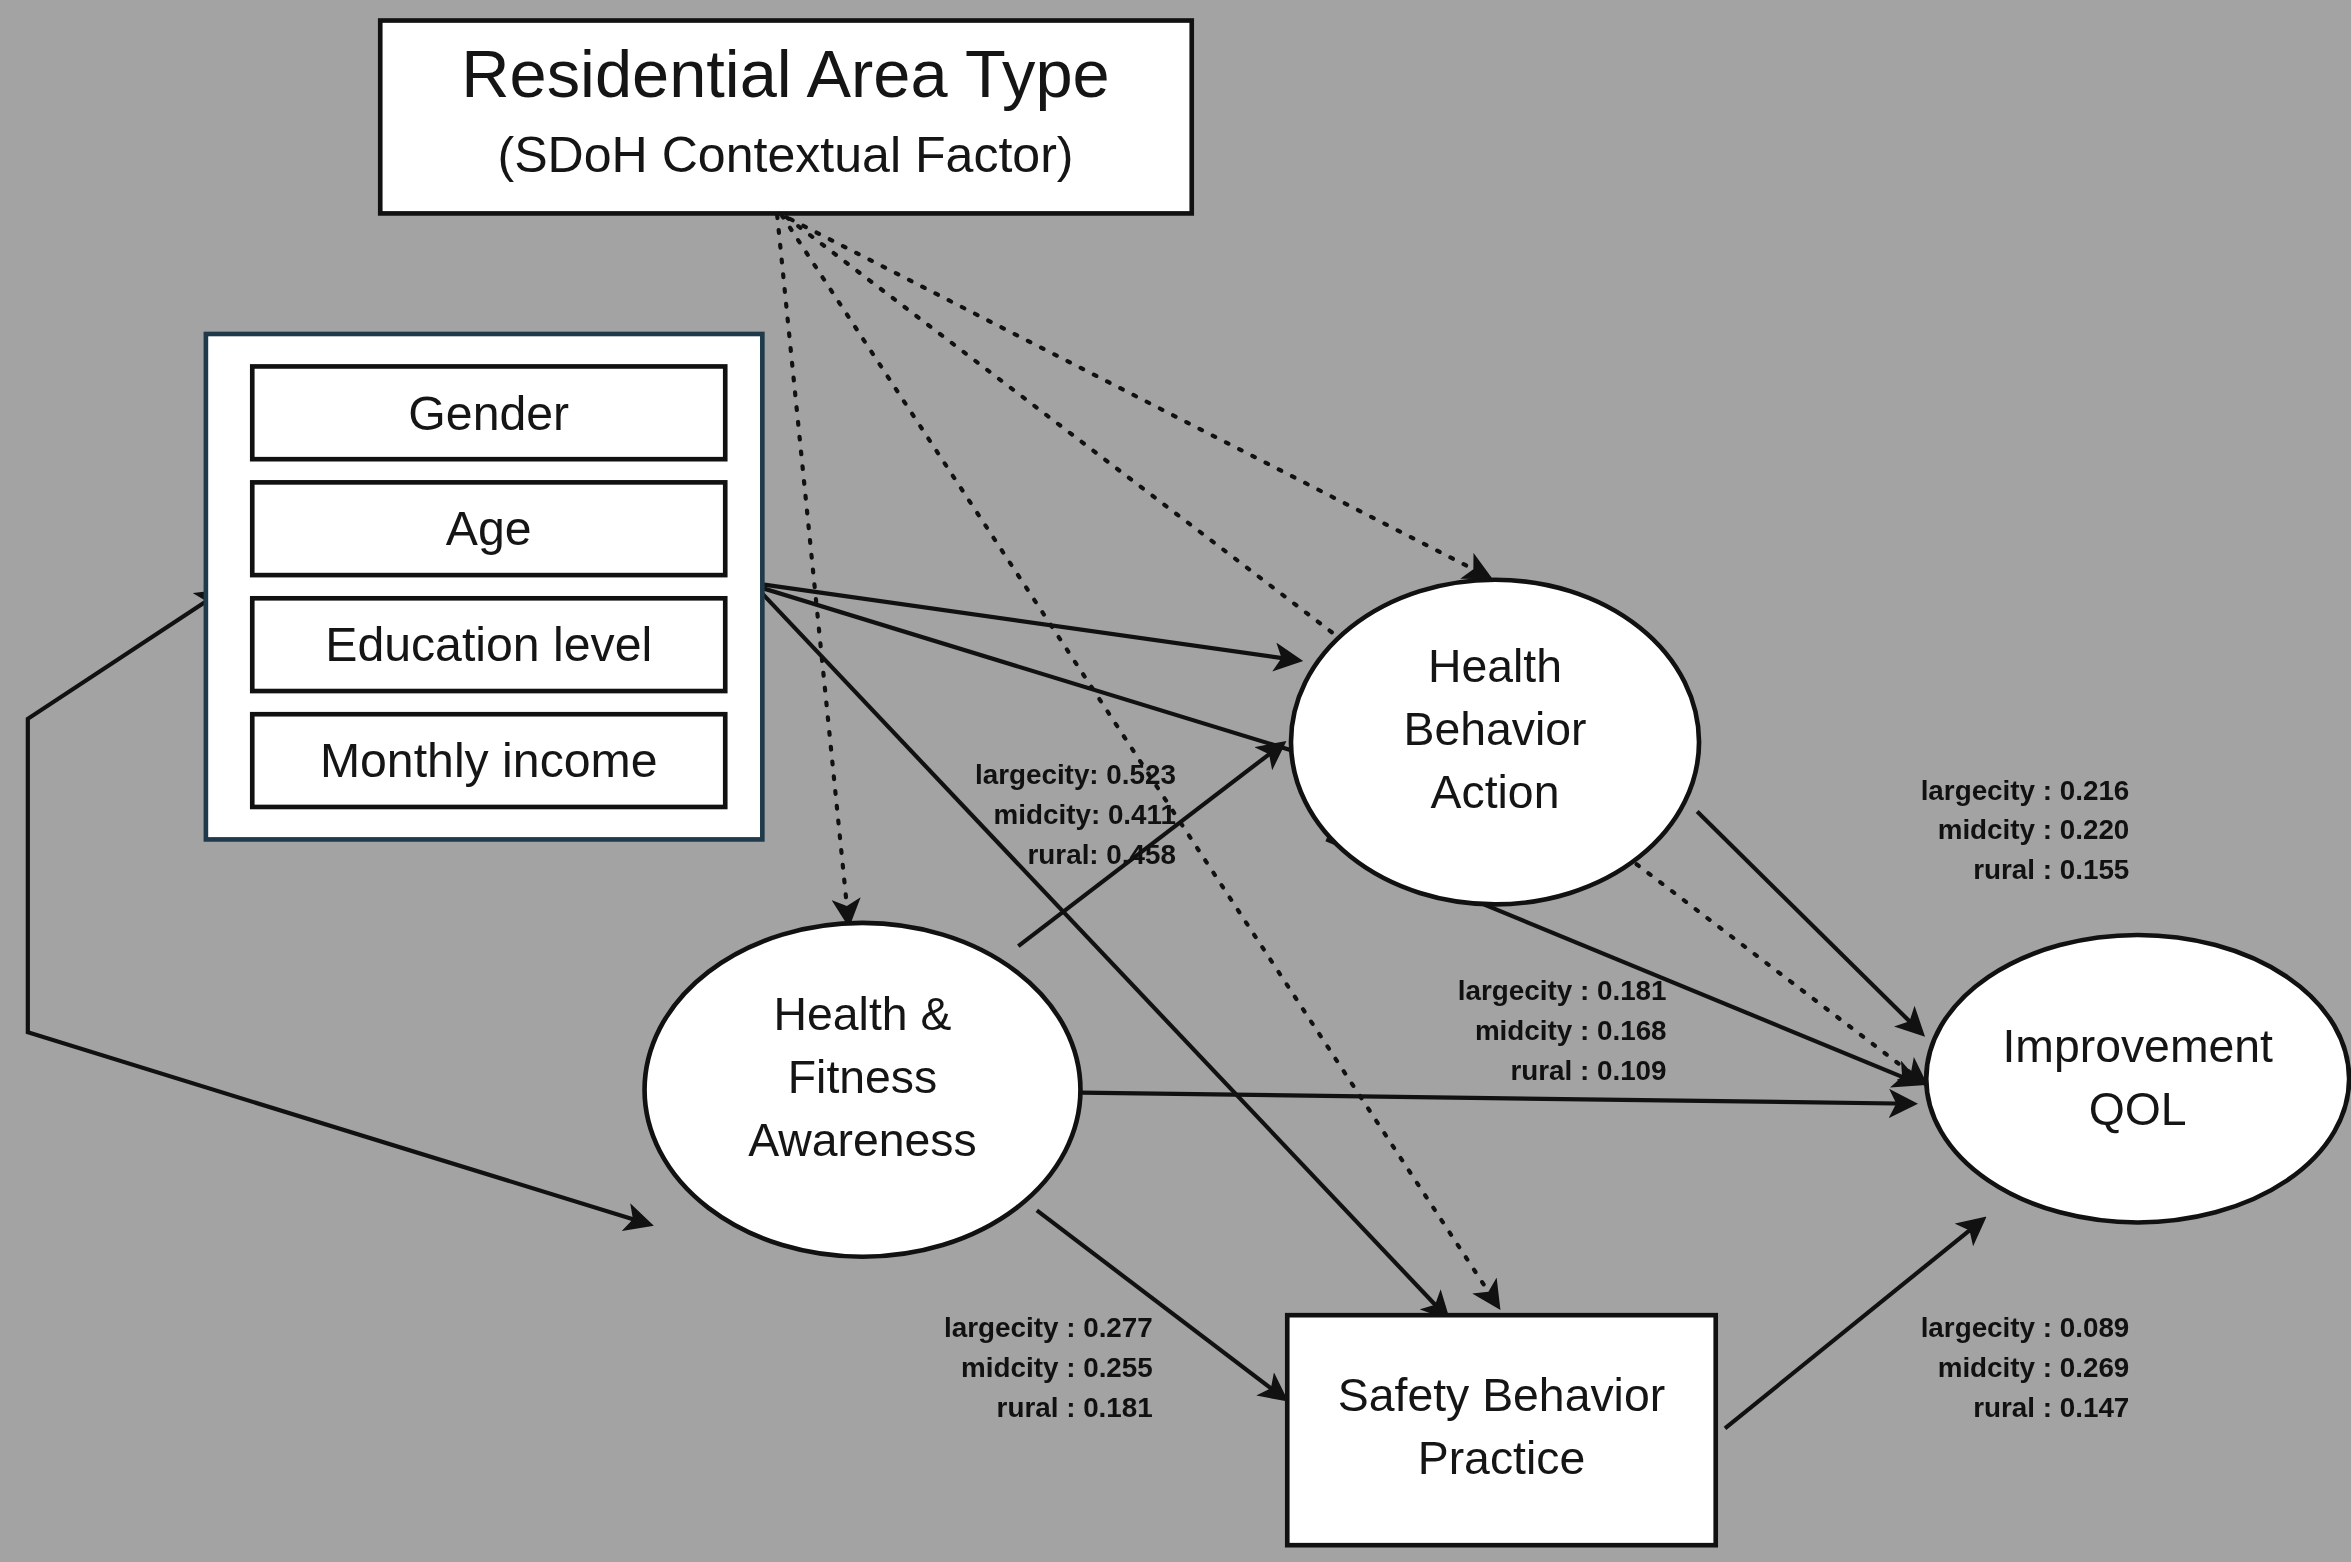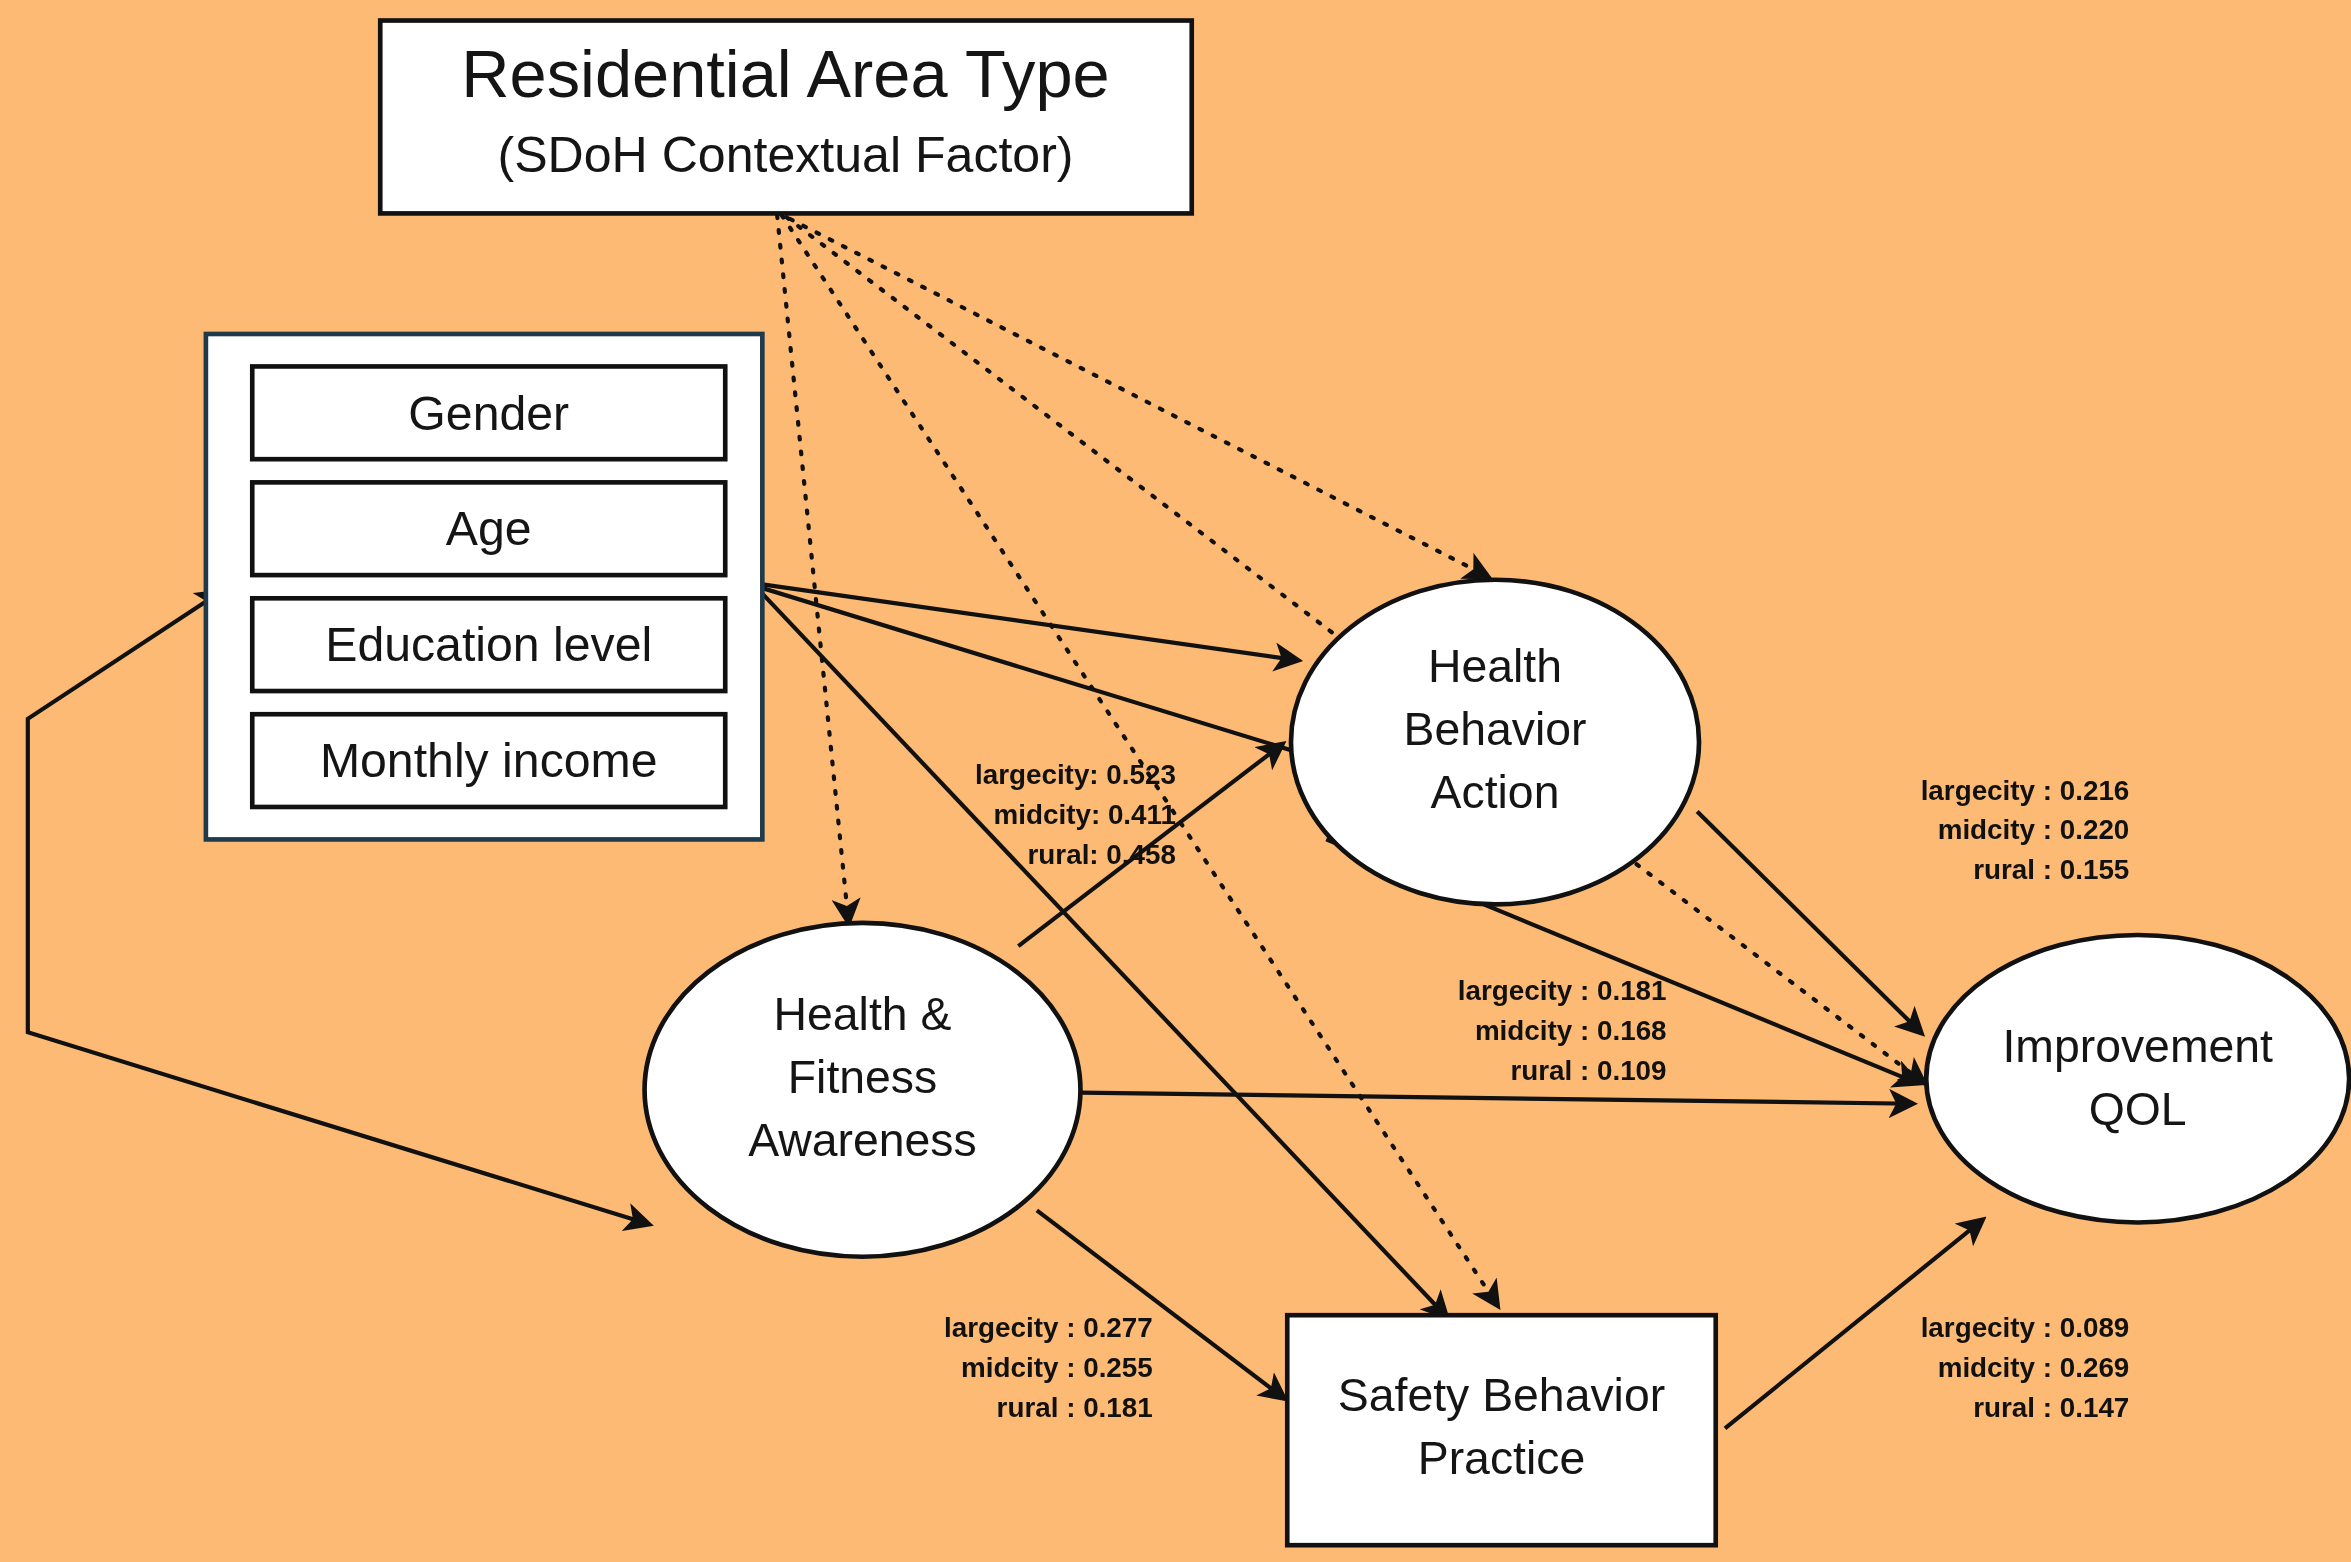--- a/index.html
+++ b/index.html
@@ -1,17 +1,17 @@
 <!DOCTYPE html>
 <html style="font-size:15px"><head>
 <meta charset="utf-8">
 <style>
   html,body{margin:0;padding:0;background:#ffffff;}
   body{font-family:"Liberation Sans", sans-serif;}
-  #stage{position:relative;width:2351px;height:1562px;background:#fdba74;overflow:hidden;}
+  #stage{position:relative;width:2351px;height:1562px;background:#a3a3a3;overflow:hidden;}
   svg#canvas{position:absolute;left:0;top:0;width:2351px;height:1562px;}
 
   .node-text{font-family:"Liberation Sans", sans-serif;fill:#151515;text-anchor:middle;}
   .title-main{font-size:72px;}
   .title-sub{font-size:54px;}
   .demo-item-text{font-size:52px;}
   .ellipse-text{font-size:50px;}
   .box-text{font-size:50px;}
   .coef-text{font-size:30px;font-weight:bold;fill:#111111;text-anchor:end;font-family:"Liberation Sans", sans-serif;}
 

